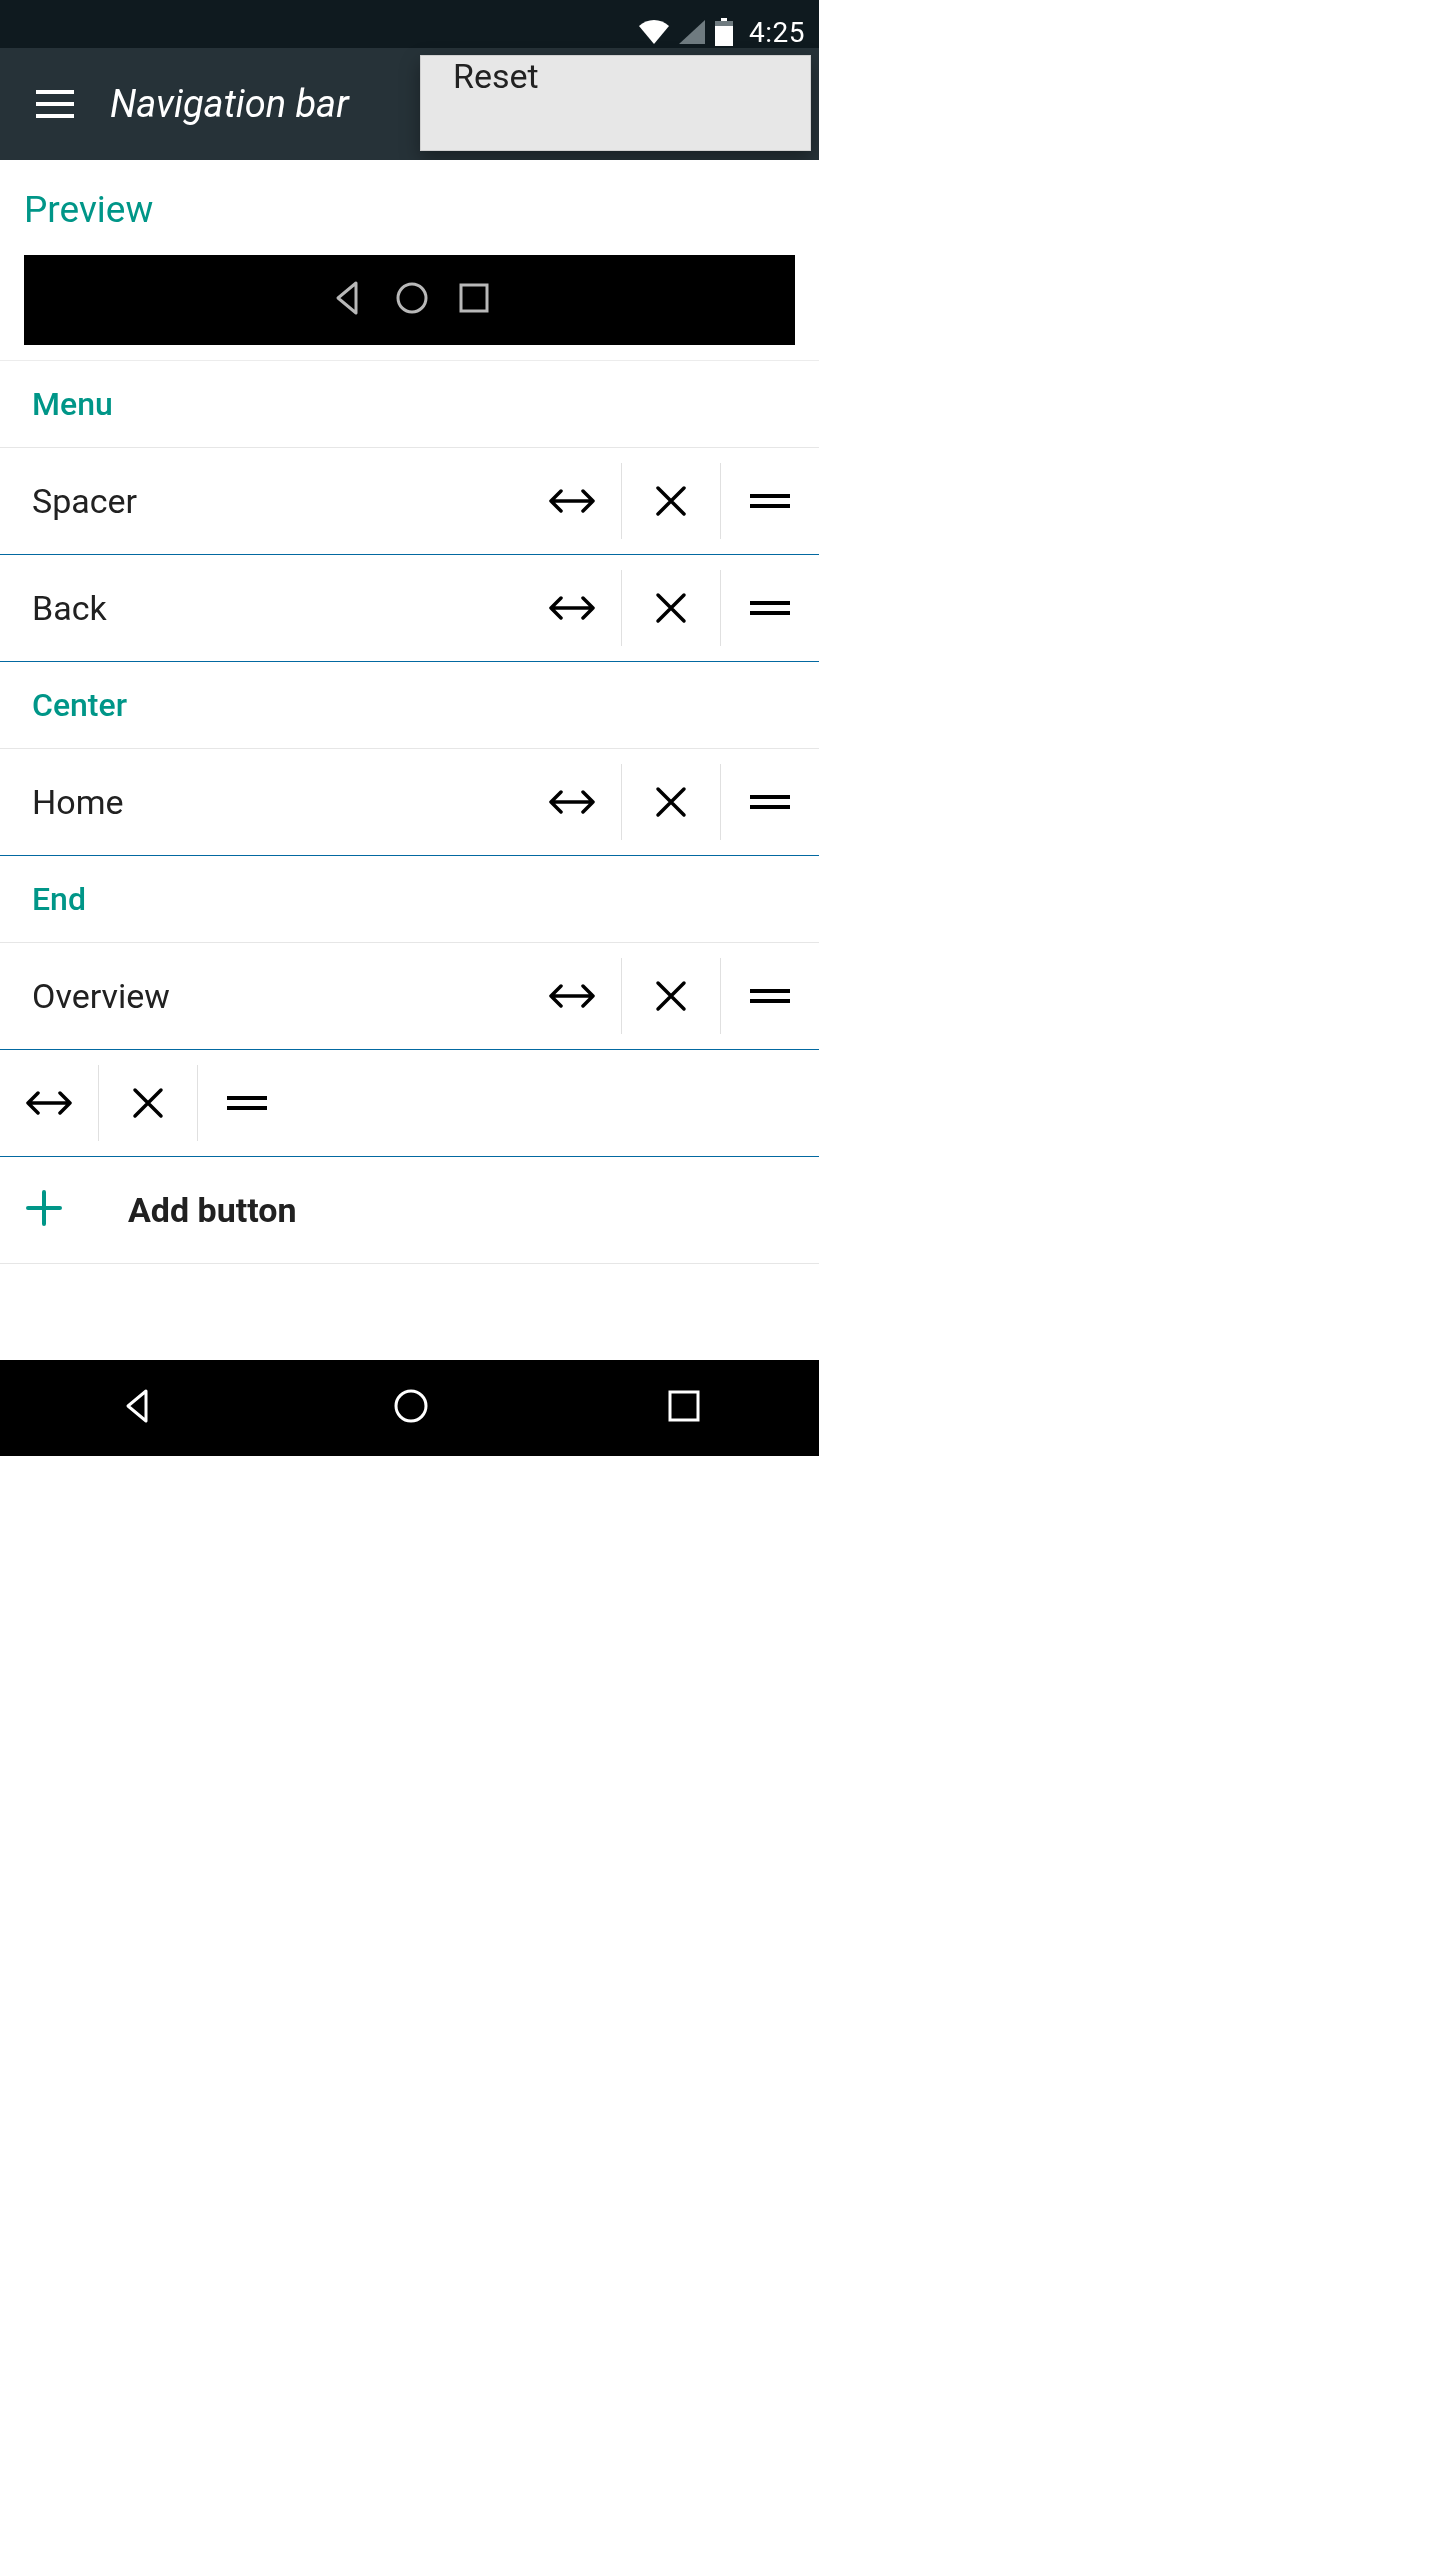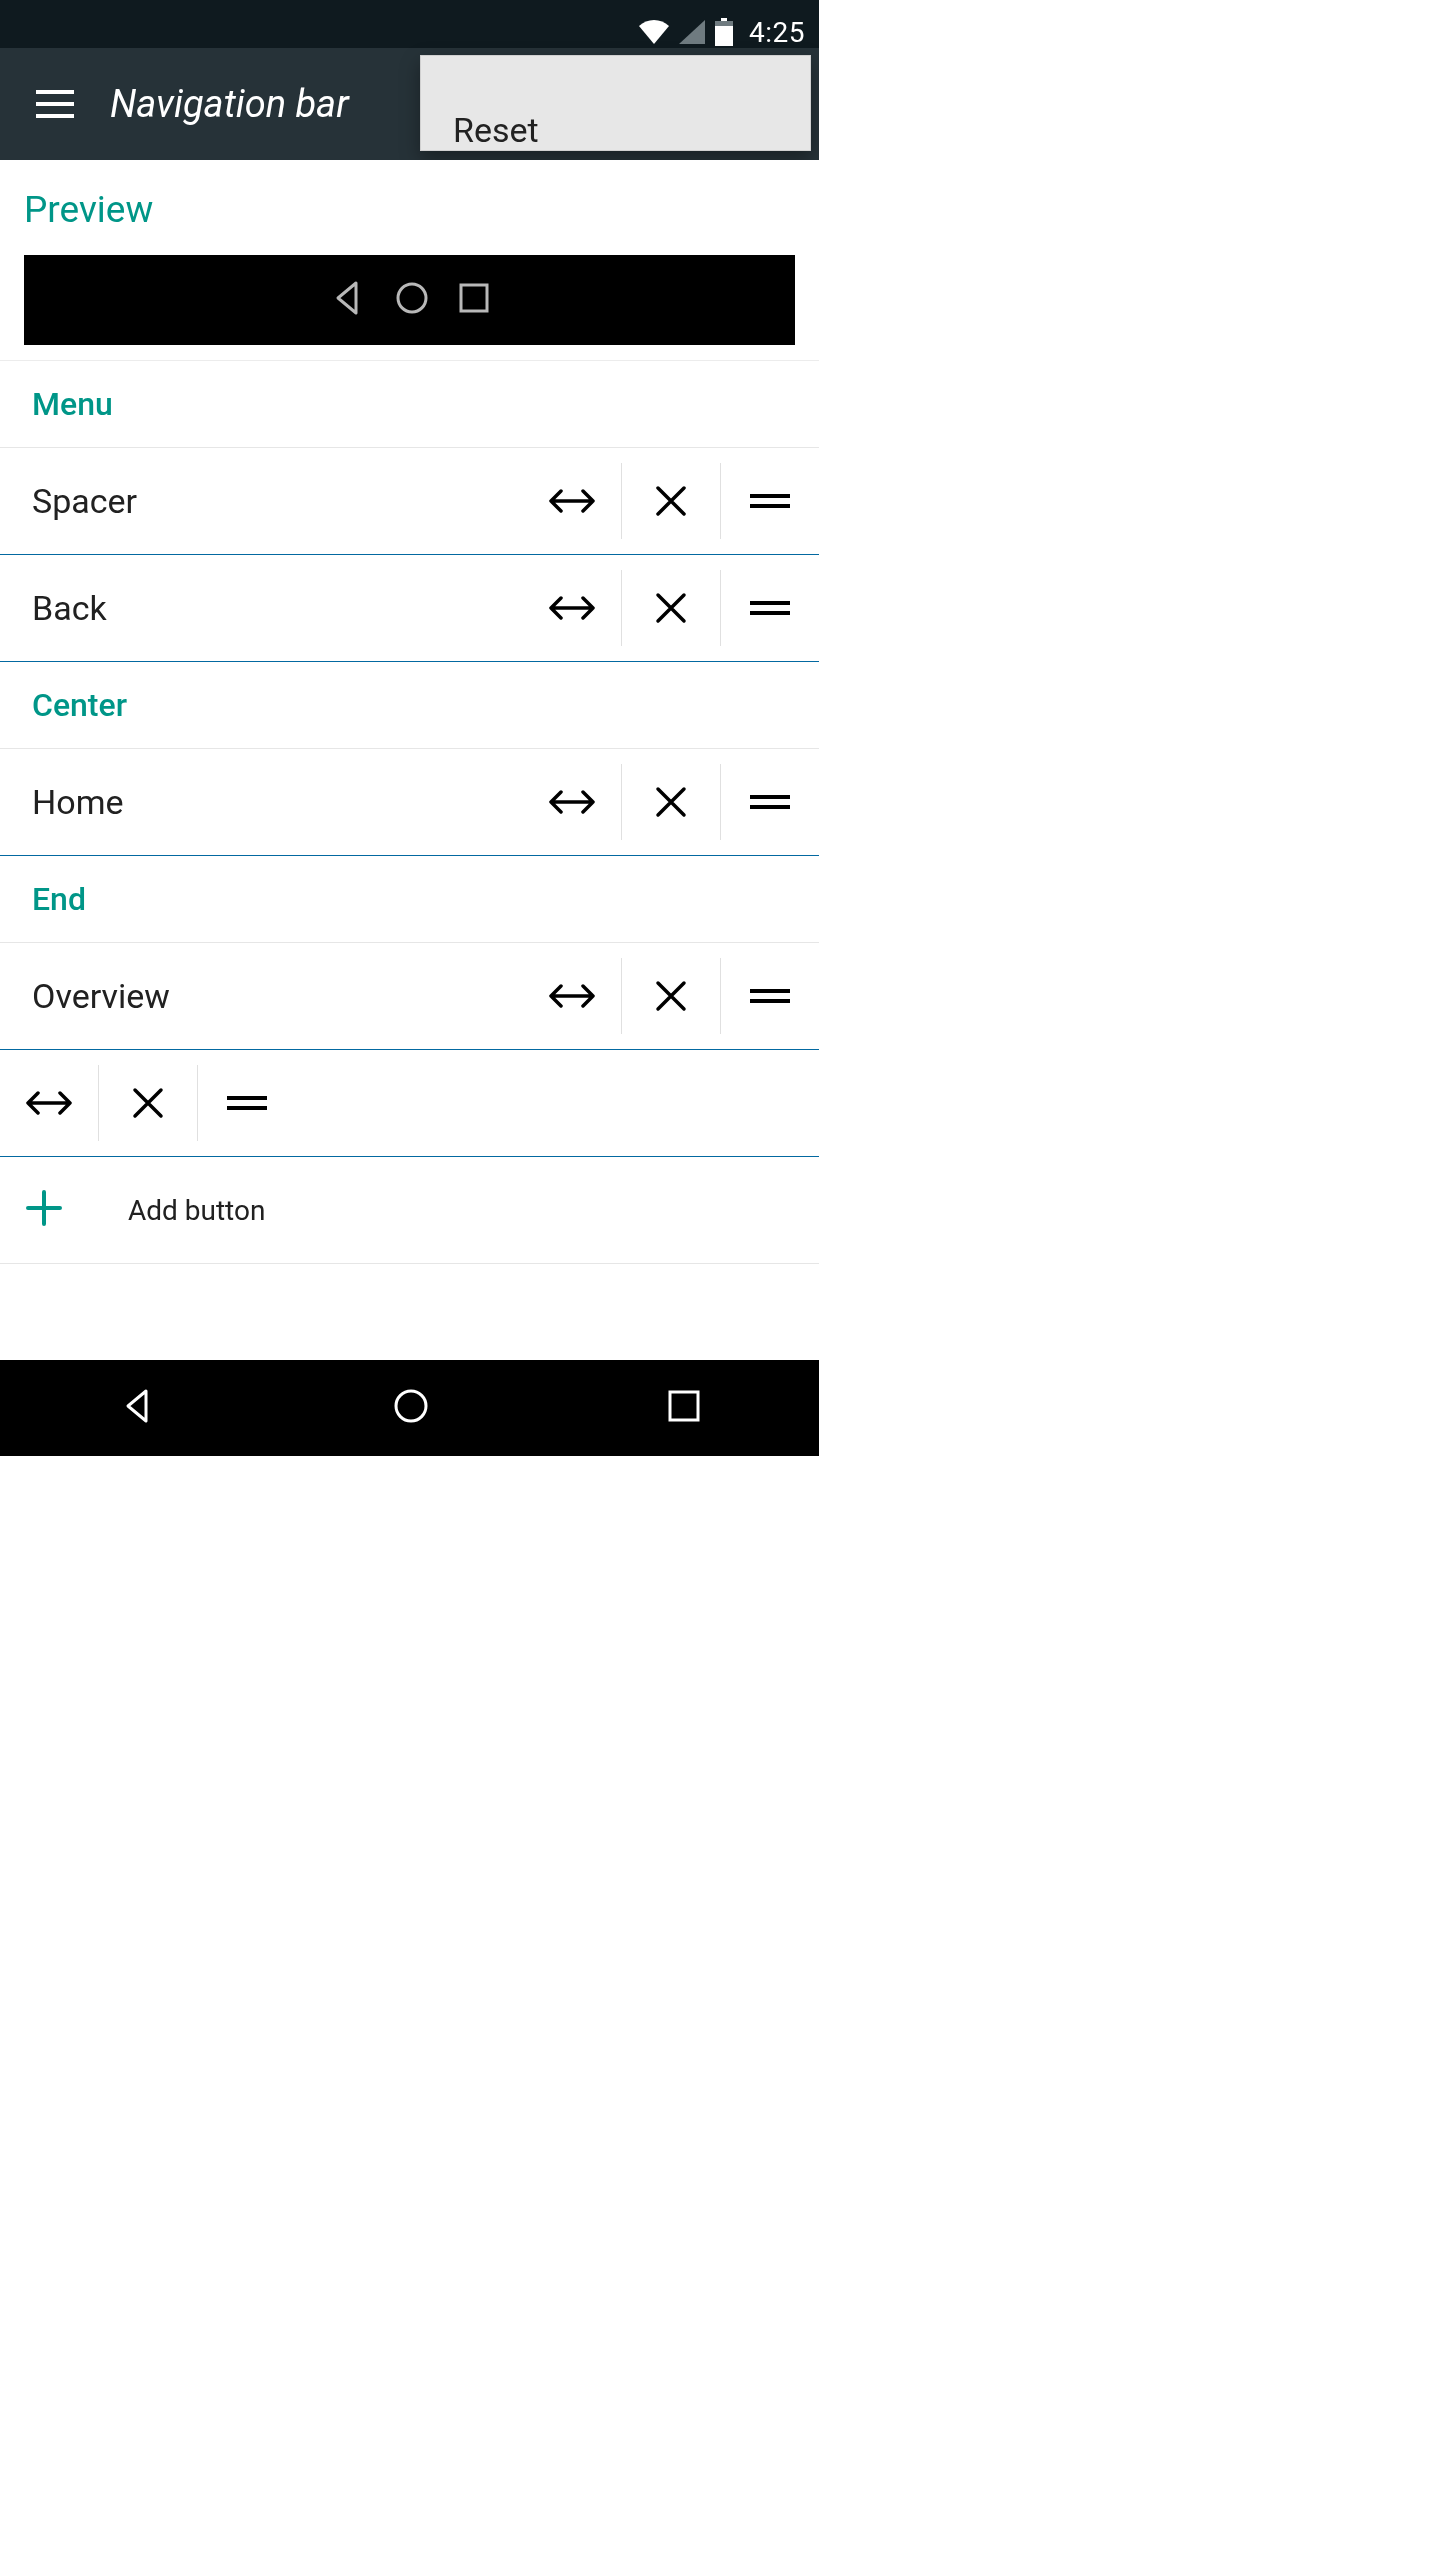--- a/index.html
+++ b/index.html
@@ -10,42 +10,42 @@
   .status-bar { height: 48px; background: #0f1a1f; color: #fff; display: flex; align-items: center; justify-content: flex-end; padding: 16px 14px 0 0; gap: 10px; }
   .status-bar .clock { font-size: 28px; font-weight: 400; letter-spacing: 0.5px; margin-left: 6px; }
   .status-bar svg { display: block; }
 
   
   .app-bar { height: 112px; background: #263238; color: #fff; display: flex; align-items: center; position: relative; }
   .hamburger { width: 110px; height: 112px; display: flex; align-items: center; justify-content: center; }
   .app-title { font-size: 38px; font-weight: 400; color: #fff; font-style: italic; }
 
   
-  .popup { position: absolute; top: 55px; left: 420px; right: 8px; height: 96px; background: #e7e7e7; border: 1px solid #d0d0d0; box-shadow: 0 8px 18px rgba(0,0,0,0.35); display: flex; align-items: flex-end; padding-left: 32px; }
+  .popup { position: absolute; top: 55px; left: 420px; right: 8px; height: 96px; background: #e7e7e7; border: 1px solid #d0d0d0; box-shadow: 0 8px 18px rgba(0,0,0,0.35); display: flex; align-items: flex-start; padding-left: 32px; }
   .popup-text { font-size: 34px; color: #222; }
 
   .content { position: absolute; top: 160px; left: 0; right: 0; bottom: 96px; background: #fff; overflow: hidden; }
 
   .preview-label { font-size: 37px; color: #009688; padding: 28px 24px 24px 24px; }
 
   .navbar-preview { margin: 0 24px; height: 90px; background: #000; display: flex; align-items: center; justify-content: space-around; }
   .navbar-preview .sp { flex: 0.4; }
 
   .gap-after-preview { height: 16px; background: #fff; border-bottom: 1px solid #ececec; }
 
   .section-header { padding: 24px 32px; font-size: 32px; color: #009688; font-weight: 500; border-bottom: 1px solid #e6e6e6; }
 
   .row { display: flex; align-items: center; height: 107px; border-bottom: 1px solid #0369a1; }
   .row .label { flex: 1; font-size: 34px; color: #212121; padding-left: 32px; }
   .row .act { width: 98px; height: 76px; display: flex; align-items: center; justify-content: center; }
   .row .sep { width: 1px; height: 76px; background: #e0e0e0; }
 
   .add-row { display: flex; align-items: center; height: 107px; border-bottom: 1px solid #e6e6e6; padding-left: 24px; gap: 64px; }
   .add-row .plus { color: #009688; }
-  .add-row .label { font-size: 28px; color: #212121; }
+  .add-row .label { font-size: 34px; color: #212121; font-weight: bold; }
 
   
   .sys-nav { position: absolute; bottom: 0; left: 0; right: 0; height: 96px; background: #000; display: flex; align-items: center; justify-content: space-around; }
 </style>
 </head>
 <body>
 
 <div class="device">
 
   <div class="status-bar">

